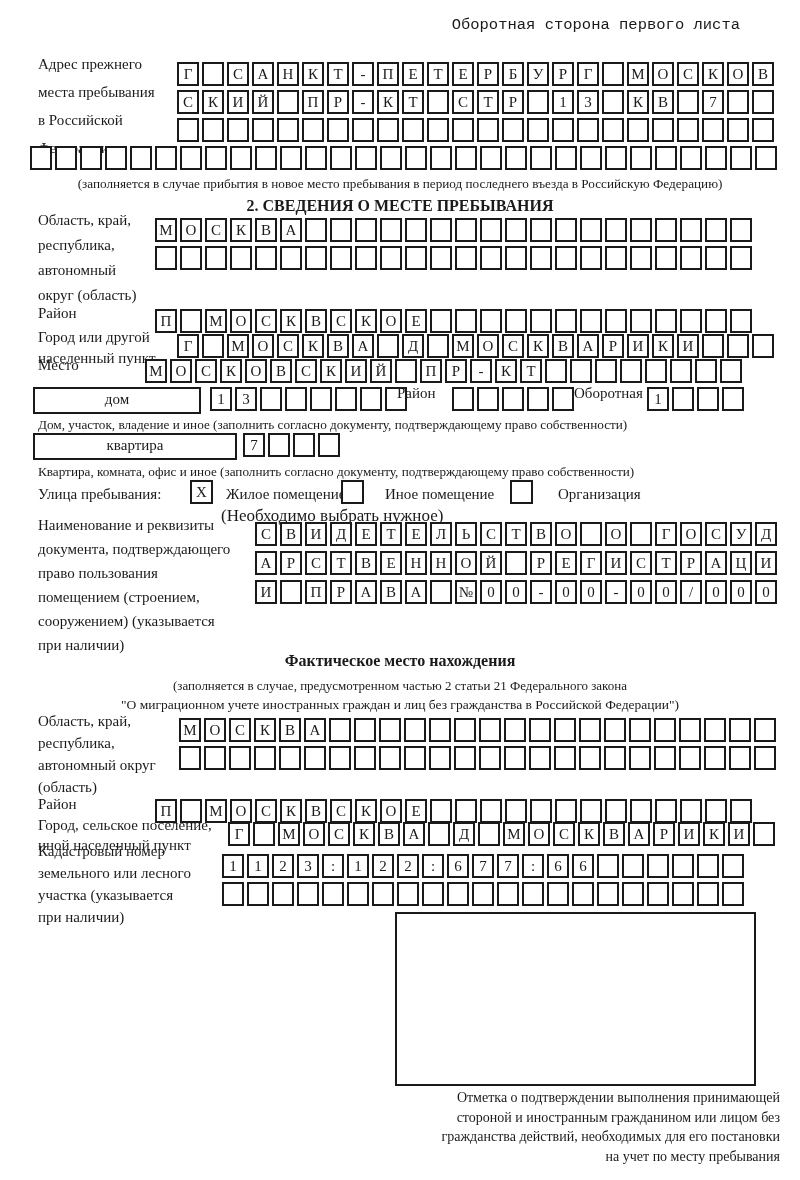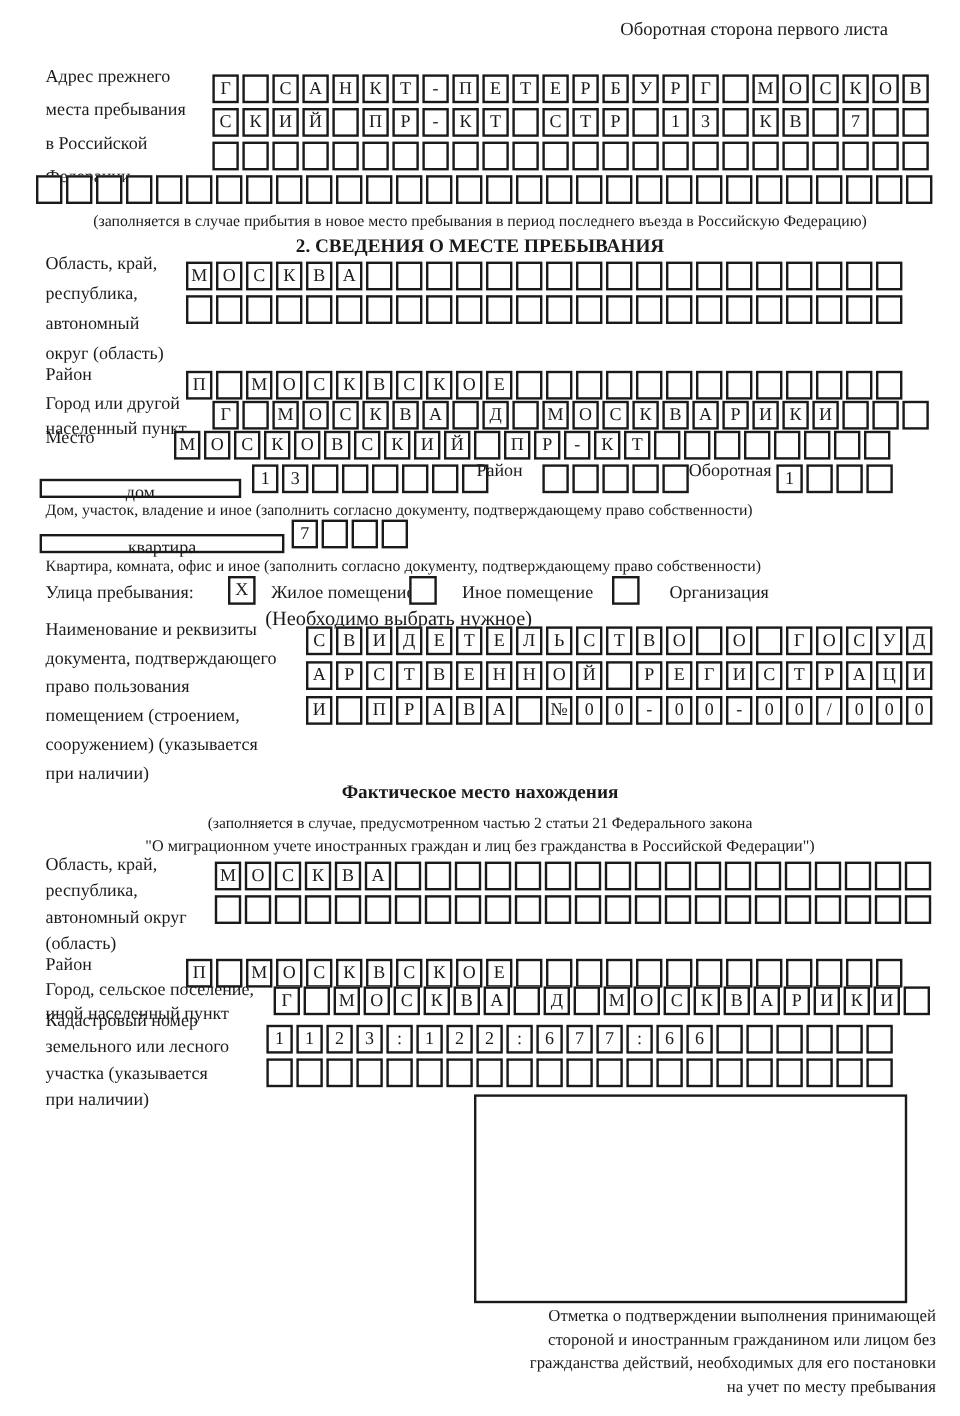--- a/index.html
+++ b/index.html
@@ -2,34 +2,34 @@
 <html><head>
 <meta charset="utf-8">
 <style>
   html,body{margin:0;padding:0;}
   body{
     width:800px;height:1180px;background:#ffffff;color:#1a1a1a;
     font-family:"Liberation Serif","DejaVu Serif",serif;
     position:relative;overflow:hidden;
   }
   #page{position:absolute;left:0;top:0;width:800px;height:1180px;background:#fff;}
-  .hdr{position:absolute;top:16px;right:60px;font-size:15.5px;}
+  .hdr{position:absolute;top:16px;right:60px;font-size:15.5px;font-family:Liberation Mono, monospace;}
   .lbl{position:absolute;font-size:15px;line-height:27px;white-space:nowrap;}
   .cap{position:absolute;font-size:13.2px;white-space:nowrap;}
   .center{left:0;width:800px;text-align:center;white-space:normal;}
   .ttl{position:absolute;left:0;width:800px;text-align:center;font-weight:bold;font-size:16px;}
   .grid-row{position:absolute;white-space:nowrap;font-size:0;}
   .cell{
     display:inline-block;box-sizing:border-box;width:22px;height:24px;
     border:2px solid #1a1a1a;margin-right:3px;background:#fff;
     font-size:15px;line-height:20px;text-align:center;vertical-align:top;
   }
   .box-label{
-    position:absolute;box-sizing:border-box;height:16px;border:2px solid #1a1a1a;
-    font-size:15px;line-height:20px;text-align:center;background:#fff;margin-top:12px;
+    position:absolute;box-sizing:border-box;height:27px;border:2px solid #1a1a1a;
+    font-size:15px;line-height:20px;text-align:center;background:#fff;
   }
   .chk{
     position:absolute;box-sizing:border-box;width:23px;height:24px;border:2px solid #1a1a1a;
     font-size:15px;line-height:20px;text-align:center;background:#fff;
   }
   .stamp{position:absolute;border:2px solid #1a1a1a;background:#fff;}
 </style>
 </head>
 <body>
 

